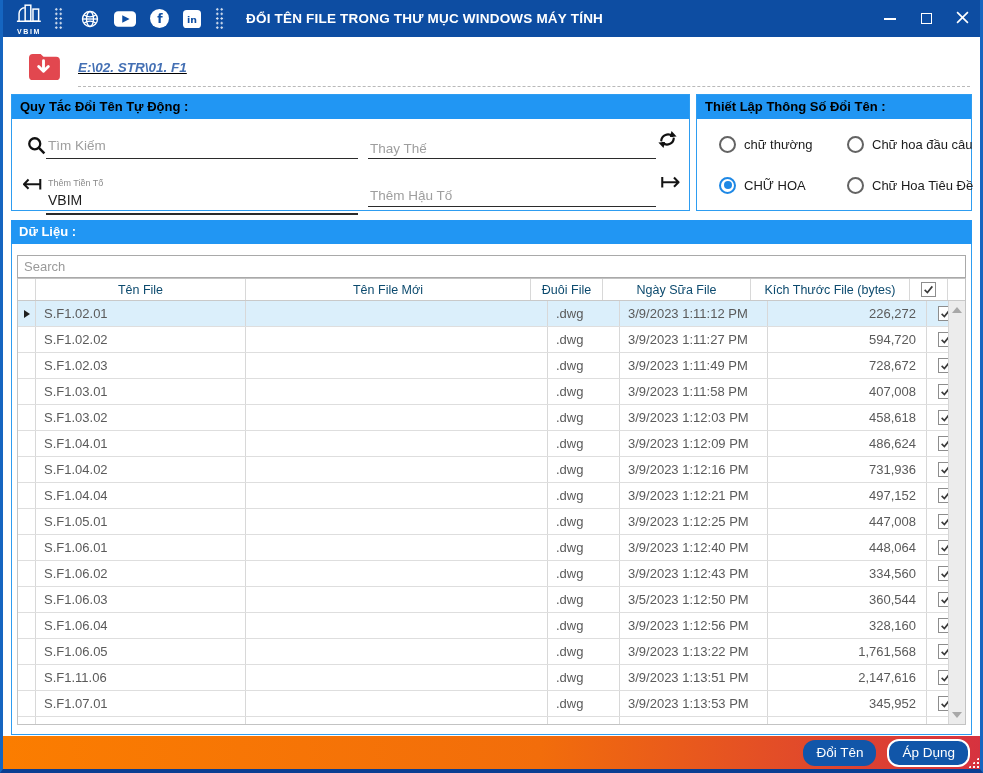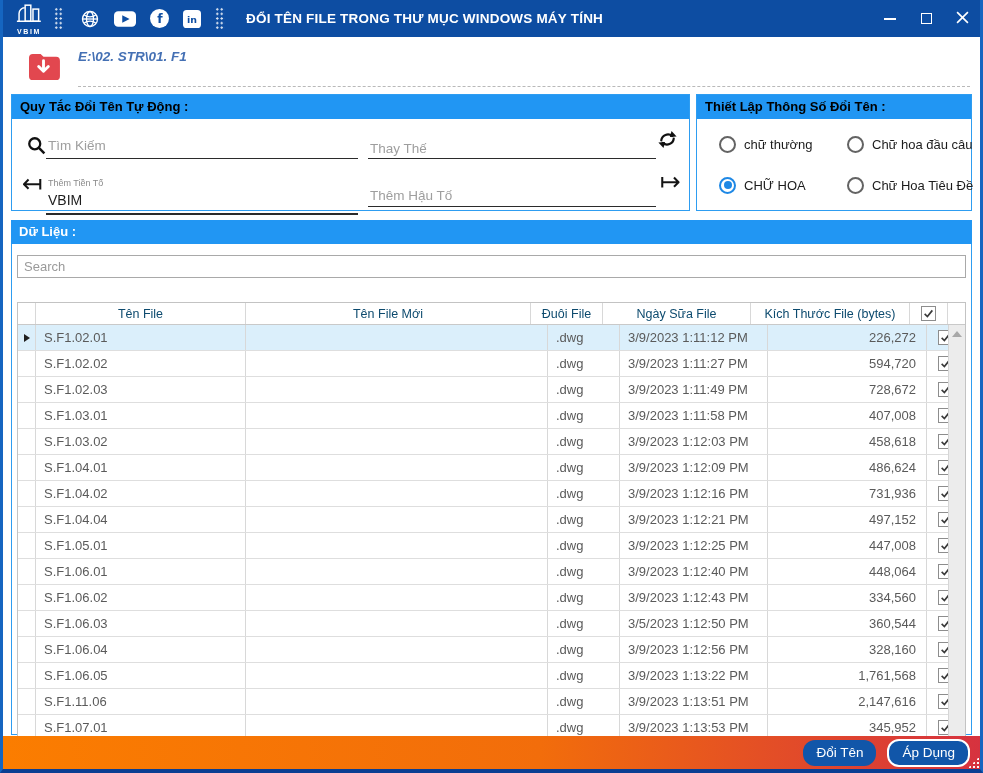--- a/index.html
+++ b/index.html
@@ -19,22 +19,22 @@
   .tb-icon { margin:0 7px; display:flex; align-items:center; }
   .tb-title { font-size:13.5px; font-weight:bold; letter-spacing:.2px; margin-left:12px; white-space:nowrap; }
   .win-controls { margin-left:auto; display:flex; height:100%; }
   .win-btn { width:36px; height:100%; display:flex; align-items:center; justify-content:center;
              background:transparent; border:none; cursor:pointer; }
   .min-glyph { width:12px; height:2px; background:#fff; display:block; }
   .max-glyph { width:11px; height:11px; border:1.4px solid #fff; display:block; }
 
   
   .pathbar { height:57px; display:flex; align-items:center; padding:4px 10px 0 24px; background:#fff; }
-  .path-wrap { flex:1; margin-left:18px; align-self:stretch; display:flex; 
-               border-bottom:1px dashed #b9b9b9; margin:8px 0 7px 18px; }
+  .path-wrap { flex:1; margin-left:18px; align-self:stretch; display:flex; align-items:center;
+               border-bottom:1px dashed #b9b9b9; margin:8px 0 7px 18px;text-decoration:underline; }
   .path-text { font-size:13.5px; font-style:italic; font-weight:bold; color:#4470b4; }
 
   
   .panels-row { display:flex; gap:6px; margin:0 8px; height:117px; }
   .panel { border:1px solid #2e9df1; display:flex; flex-direction:column; background:#fff; }
   .rules-panel { flex:1; }
   .settings-panel { width:276px; }
   .panel-header { height:24px; background:#2196f3; color:#000000; font-size:13px; font-weight:bold;
                   line-height:24px; padding-left:8px; flex:none; }
   .panel-body { flex:1; position:relative; background:#fff; }
@@ -62,21 +62,21 @@
   .radio { display:flex; align-items:center; gap:8px; font-size:13px; color:#1c1c1c; cursor:pointer; white-space:nowrap; }
   .rc { width:17px; height:17px; border-radius:50%; border:2px solid #636363; flex:none; position:relative; background:#fff; }
   .radio.on .rc { border-color:#1e88e5; }
   .radio.on .rc::after { content:''; position:absolute; inset:2.5px; border-radius:50%; background:#1e88e5; }
 
   
   .data-header { margin:9px 8px 0; height:24px; background:#2196f3; color:#fff; font-size:13px;
                  font-weight:bold; line-height:24px; padding-left:8px; }
   .data-body { margin:0 8px; height:491px; border:1px solid #2e9df1; border-top:none; padding:11px 5px 0; background:#fff; }
   .search-box { width:100%; height:23px; border:1px solid #a9a9a9; font-size:13px; padding:0 6px;
-                color:#222; outline:none; display:block; margin-bottom:24px; font-family:inherit; }
+                color:#222; outline:none; display:block; margin-bottom:0; font-family:inherit; }
   .search-box::placeholder { color:#9a9a9a; }
 
   .table { position:relative; height:447px; border:1px solid #c3c3c3; overflow:hidden; font-size:13px; color:#5a5a5a; background:#fff; }
   .thead { display:flex; height:22px; border-bottom:1px solid #c9c9c9; color:#0c4a6e; font-size:12.5px; }
   .th, .td { border-right:1px solid #d8d8d8; display:flex; align-items:center; overflow:hidden; white-space:nowrap; }
   .th { justify-content:center; }
   .c-ind   { width:18px;  flex:none; justify-content:center; }
   .c-name  { width:210px; flex:none; padding-left:8px; }
   .c-new   { flex:1; padding-left:8px; }
   .c-ext   { width:72px;  flex:none; padding-left:8px; }

